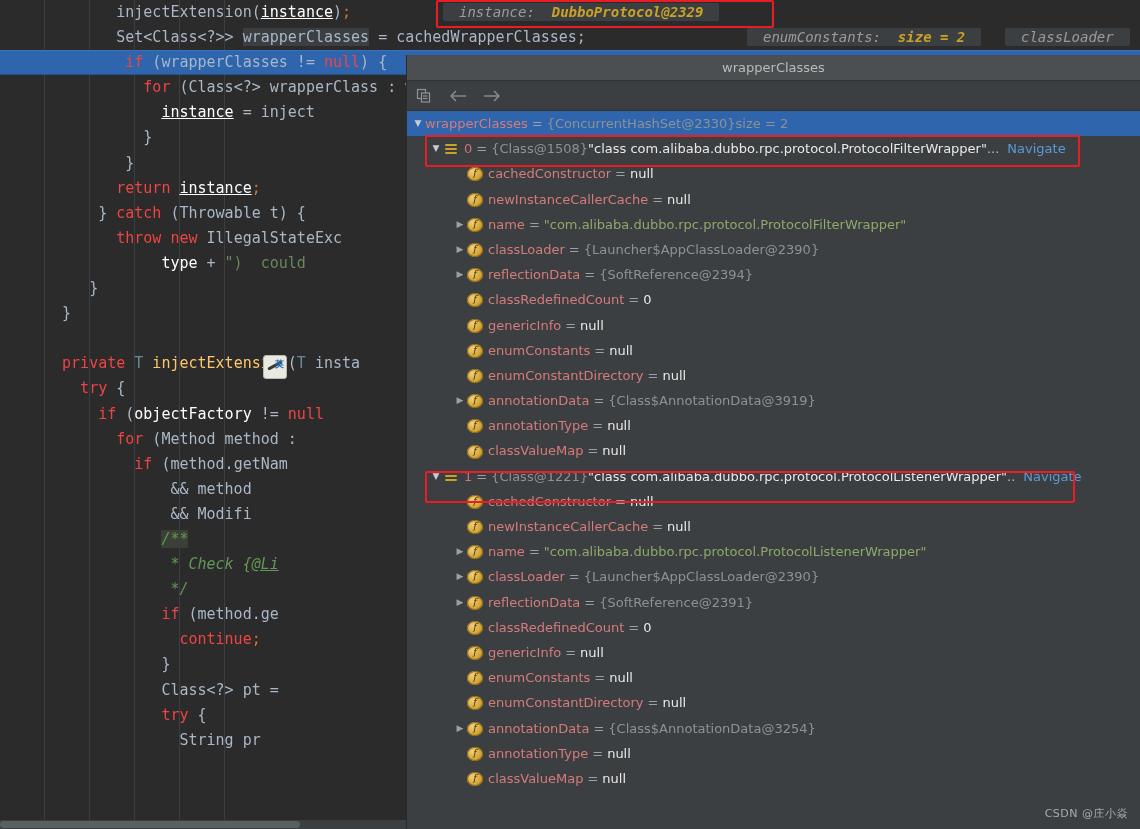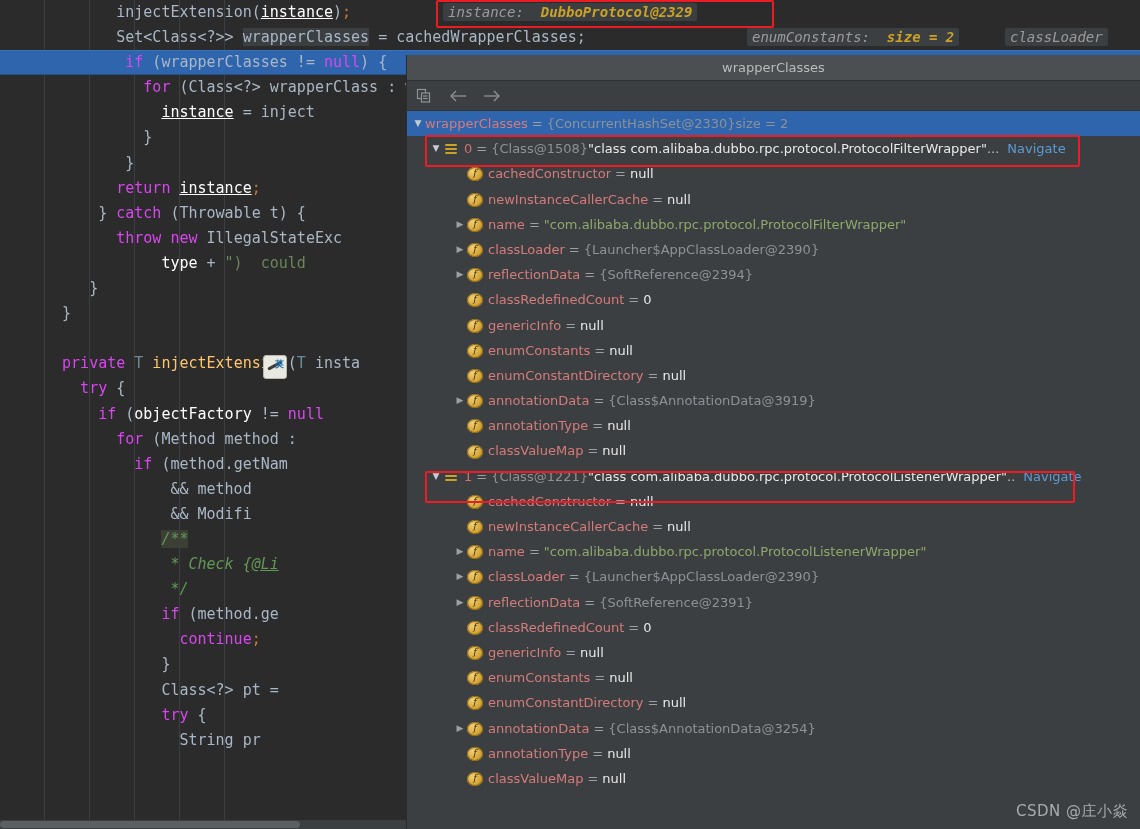--- a/index.html
+++ b/index.html
@@ -28,21 +28,21 @@
     white-space: pre;
     color: #a9b7c6;
   }
   .cl { position: relative; height: 25.1px; padding-left: 0; }
   .cl .txt { position: relative; z-index: 3; }
   .selrow { position:absolute; left:0; right:0; top:0; height:25.1px;
             background:#2f65ad; z-index:1; }
   .selrow-brd { position:absolute; left:0; right:0; top:0; height:25.1px;
             border-top:1px solid #3a72ba; border-bottom:1px solid #24508c; z-index:2;}
 
-  .kw  { color: #d946ef; }
+  .kw  { color: #ef4444; }
   .mth { color: #ffc66d; }
   .fld { color: #ffffff; }
   .str { color: #6a8759; }
   .cmt { color: #629755; font-style: italic; }
   .cmtl{ color: #629755; font-style: italic; text-decoration: underline; }
   .und { text-decoration: underline; }
   .gen { color: #6a8a9c; }
   .pln { color: #a9b7c6; }
   .sc  { color: #cc7832; }
 
@@ -51,21 +51,21 @@
 
   
   .hint {
     position: absolute;
     font-family: "DejaVu Sans Mono", monospace;
     font-size: 14px;
     font-style: italic;
     white-space: pre;
     z-index: 6;
     background: #3c3f41;
-    padding: 1px 5px;
+    padding: 1px 16px;
     border-radius: 2px;
   }
   .hint .lbl { color: #9b9b9b; }
   .hint .val { color: #c9a227; font-weight: bold; }
 
   
   #ime-badge {
     position:absolute; left:263px; top:355px; width:24px; height:24px;
     background:#e9e9e1; border:1px solid #b9b9ae; border-radius:3px; z-index:7;
   }
@@ -162,21 +162,21 @@
   
   .redbox { position: absolute; border: 2.5px solid #ec1c24; z-index: 40; border-radius:2px; }
   #rb-hint  { left: 436px; top: 0px;   width: 338px; height: 28px; }
   #rb-item0 { left: 425px; top: 135px; width: 655px; height: 32px; }
   #rb-item1 { left: 425px; top: 471px; width: 650px; height: 32px; }
 
   
   #watermark {
     position: absolute; right: 12px; bottom: 8px; z-index: 60;
     color: #b9bec4; opacity: .85;
-    font-size: 15px; font-family: "DejaVu Sans", sans-serif;
+    font-size: 11px; font-family: "DejaVu Sans", sans-serif;
     letter-spacing: .5px;
   }
   #scrollbar-h {
     position:absolute; left:0; bottom:0; width:406px; height:9px;
     background:#3c3f41; z-index:8;
   }
   #scrollbar-h i { position:absolute; left:0; top:1px; width:300px; height:7px;
     background:#5a5f61; border-radius:4px; display:block; }
 </style>
 </head>

